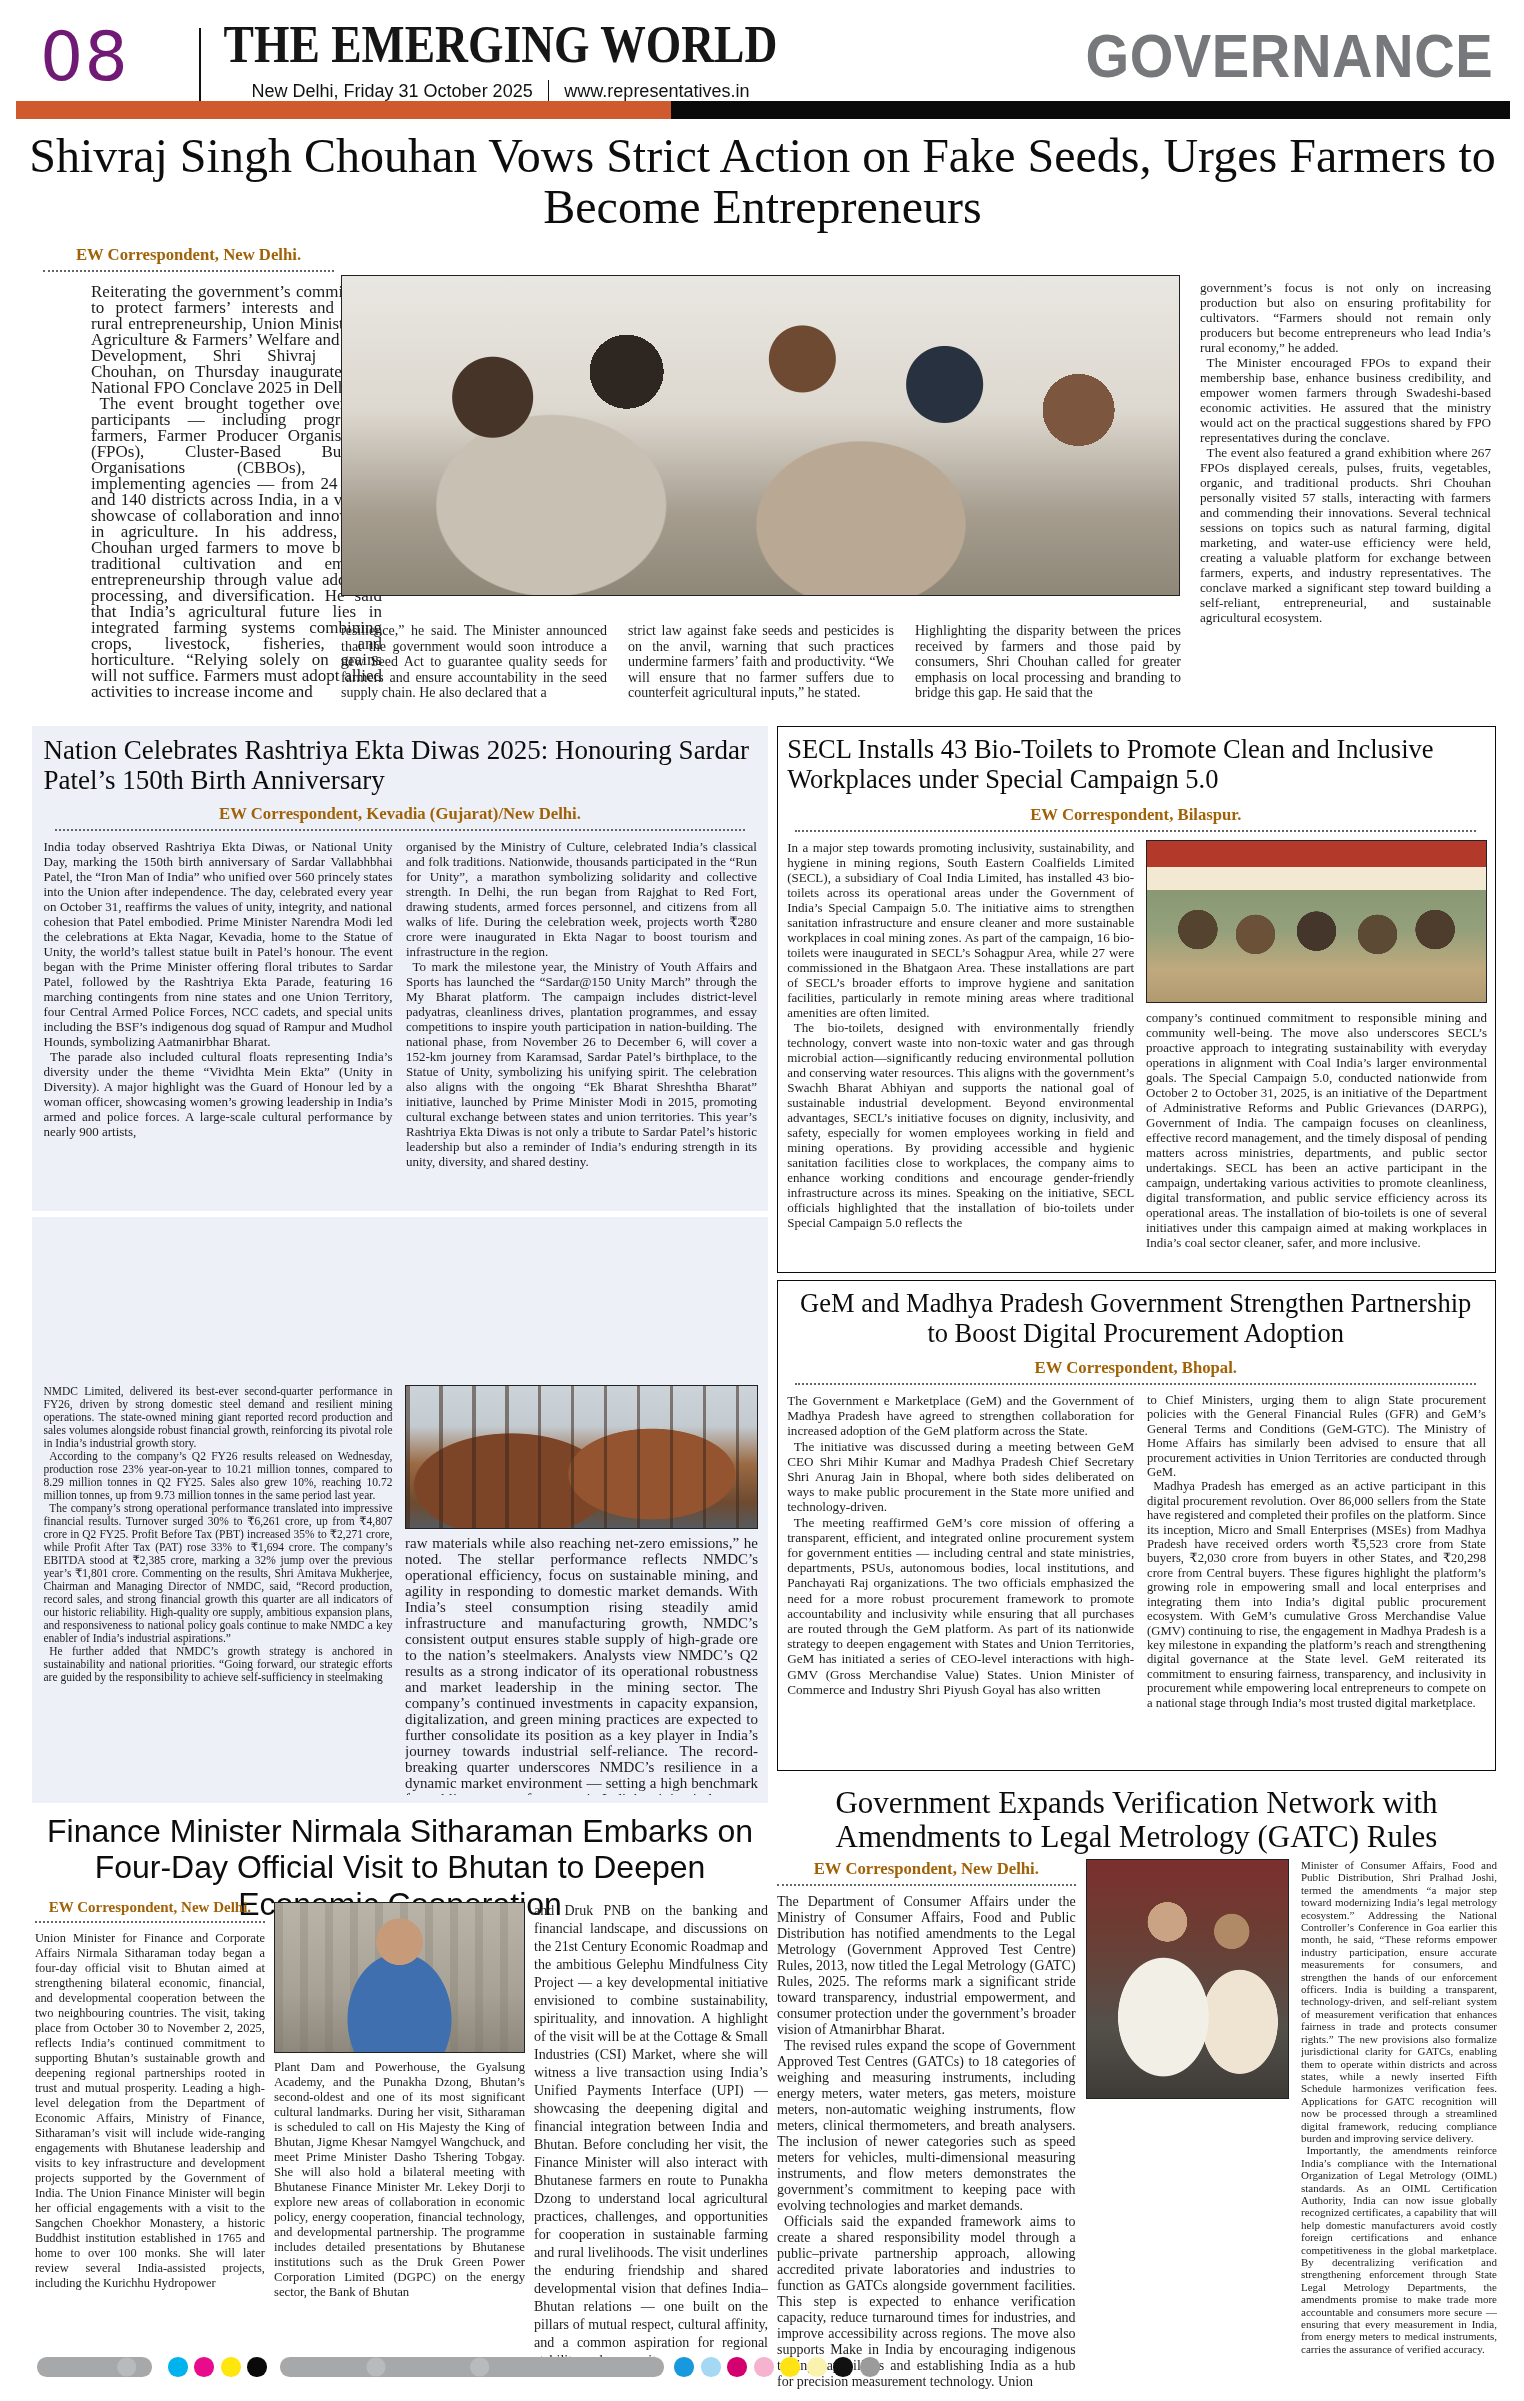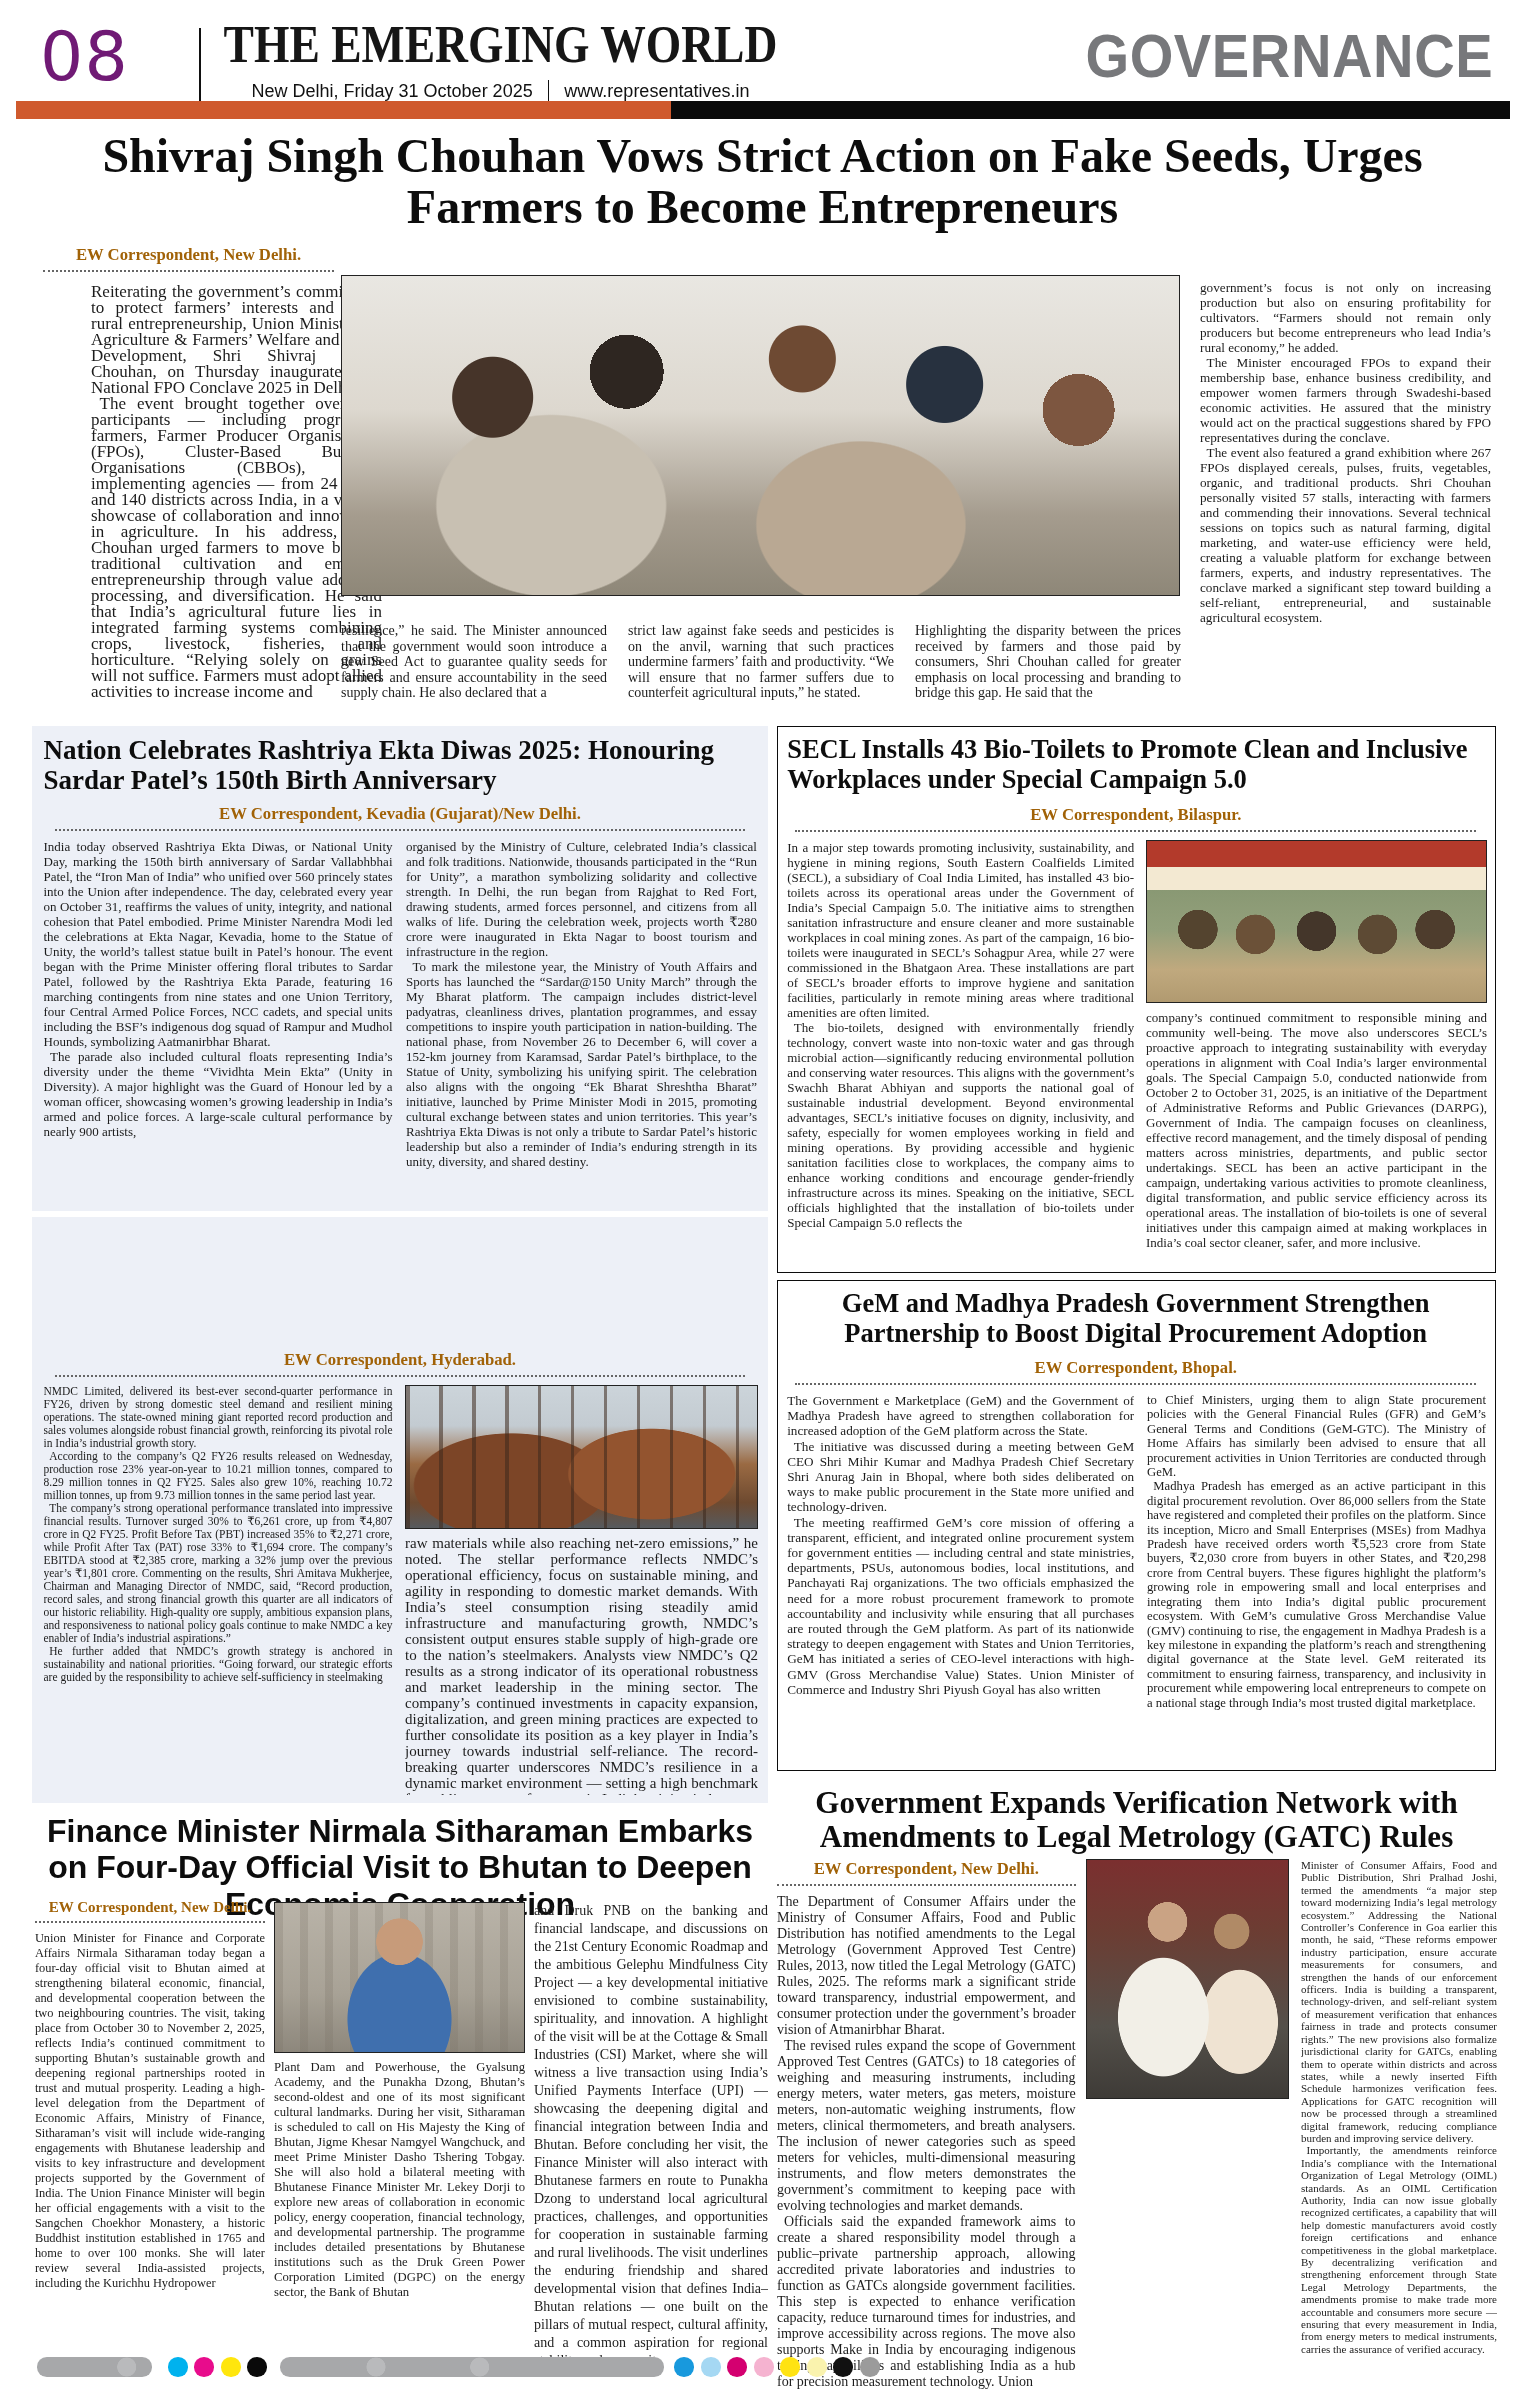--- a/index.html
+++ b/index.html
@@ -17,21 +17,21 @@
   #mast-divider { left:199px; top:28px; width:1.7px; height:79px; background:#111; }
   #mast-center { left:207px; top:17.3px; width:587px; text-align:center; }
   #mast-title { font-size:47px; font-weight:700; letter-spacing:0px; transform:scale(0.97,1.12); transform-origin:center; white-space:nowrap; }
   #mast-sub { margin-top:9.2px; font-family:"Liberation Sans","DejaVu Sans",sans-serif; font-size:18px; color:#111; display:flex; justify-content:center; align-items:center; gap:15px; }
   #mast-sub .vr { display:inline-block; width:1.7px; height:23px; background:#111; }
   #section-title { right:32px; top:21px; font-family:"Liberation Sans","DejaVu Sans",sans-serif; font-weight:700; font-size:61px; color:#77787b; letter-spacing:0.6px; transform:scaleX(0.92); transform-origin:right; }
   #bar-accent { left:15.5px; top:101px; width:656px; height:18.4px; }
   #bar-black  { left:671px; top:101px; width:839px; height:18.4px; background:#0a0a0a; }
 
   
-  .headline { font-weight:700; color:#0d0d0d; }
+  .headline { font-weight:400; color:#0d0d0d; }
   .byline { font-weight:700; text-align:center; font-size:16.7px; color:#a16207;
             border-bottom:2.3px dotted #666; padding-bottom:4.6px; }
   .photo { border:1.7px solid #222; }
 
   
   #fpo-headline { left:23px; top:131px; width:1479px; text-align:center; font-size:48px; line-height:1.06; }
   #fpo-byline  { left:43px; top:245px; width:291px; }
   #fpo-col1    { left:43px; top:284px; width:291px; height:431px; font-size:17px; line-height:16px;margin-left:48px; }
   #fpo-photo   { left:341px; top:275px; width:839px; height:321px;
     background:
@@ -190,21 +190,20 @@
     <div class="abs byline" id="secl-byline">EW Correspondent, Bilaspur.</div>
     <div class="abs jt" id="secl-col1">In a major step towards promoting inclusivity, sustainability, and hygiene in mining regions, South Eastern Coalfields Limited (SECL), a subsidiary of Coal India Limited, has installed 43 bio-toilets across its operational areas under the Government of India’s Special Campaign 5.0. The initiative aims to strengthen sanitation infrastructure and ensure cleaner and more sustainable workplaces in coal mining zones. As part of the campaign, 16 bio-toilets were inaugurated in SECL’s Sohagpur Area, while 27 were commissioned in the Bhatgaon Area. These installations are part of SECL’s broader efforts to improve hygiene and sanitation facilities, particularly in remote mining areas where traditional amenities are often limited.
  The bio-toilets, designed with environmentally friendly technology, convert waste into non-toxic water and gas through microbial action—significantly reducing environmental pollution and conserving water resources. This aligns with the government’s Swachh Bharat Abhiyan and supports the national goal of sustainable industrial development. Beyond environmental advantages, SECL’s initiative focuses on dignity, inclusivity, and safety, especially for women employees working in field and mining operations. By providing accessible and hygienic sanitation facilities close to workplaces, the company aims to enhance working conditions and encourage gender-friendly infrastructure across its mines. Speaking on the initiative, SECL officials highlighted that the installation of bio-toilets under Special Campaign 5.0 reflects the</div>
     <div class="abs" id="secl-col2">
       <div class="photo" id="secl-photo"></div>
       <div class="jt" id="secl-col2-text">company’s continued commitment to responsible mining and community well-being. The move also underscores SECL’s proactive approach to integrating sustainability with everyday operations in alignment with Coal India’s larger environmental goals. The Special Campaign 5.0, conducted nationwide from October 2 to October 31, 2025, is an initiative of the Department of Administrative Reforms and Public Grievances (DARPG), Government of India. The campaign focuses on cleanliness, effective record management, and the timely disposal of pending matters across ministries, departments, and public sector undertakings. SECL has been an active participant in the campaign, undertaking various activities to promote cleanliness, digital transformation, and public service efficiency across its operational areas. The installation of bio-toilets is one of several initiatives under this campaign aimed at making workplaces in India’s coal sector cleaner, safer, and more inclusive.</div>
     </div>
   </section>
 
   <section class="abs tintbox" id="nmdc">
-    <div class="abs byline" id="nmdc-byline">EW Correspondent, Hyderabad.</div>
     <div class="abs jt" id="nmdc-col1">NMDC Limited, delivered its best-ever second-quarter performance in FY26, driven by strong domestic steel demand and resilient mining operations. The state-owned mining giant reported record production and sales volumes alongside robust financial growth, reinforcing its pivotal role in India’s industrial growth story.
  According to the company’s Q2 FY26 results released on Wednesday, production rose 23% year-on-year to 10.21 million tonnes, compared to 8.29 million tonnes in Q2 FY25. Sales also grew 10%, reaching 10.72 million tonnes, up from 9.73 million tonnes in the same period last year.
  The company’s strong operational performance translated into impressive financial results. Turnover surged 30% to ₹6,261 crore, up from ₹4,807 crore in Q2 FY25. Profit Before Tax (PBT) increased 35% to ₹2,271 crore, while Profit After Tax (PAT) rose 33% to ₹1,694 crore. The company’s EBITDA stood at ₹2,385 crore, marking a 32% jump over the previous year’s ₹1,801 crore. Commenting on the results, Shri Amitava Mukherjee, Chairman and Managing Director of NMDC, said, “Record production, record sales, and strong financial growth this quarter are all indicators of our historic reliability. High-quality ore supply, ambitious expansion plans, and responsiveness to national policy goals continue to make NMDC a key enabler of India’s industrial aspirations.”
  He further added that NMDC’s growth strategy is anchored in sustainability and national priorities. “Going forward, our strategic efforts are guided by the responsibility to achieve self-sufficiency in steelmaking</div>
     <div class="abs" id="nmdc-col2">
       <div class="photo" id="nmdc-photo"></div>
       <div class="jt" id="nmdc-col2-text">raw materials while also reaching net-zero emissions,” he noted. The stellar performance reflects NMDC’s operational efficiency, focus on sustainable mining, and agility in responding to domestic market demands. With India’s steel consumption rising steadily amid infrastructure and manufacturing growth, NMDC’s consistent output ensures stable supply of high-grade ore to the nation’s steelmakers. Analysts view NMDC’s Q2 results as a strong indicator of its operational robustness and market leadership in the mining sector. The company’s continued investments in capacity expansion, digitalization, and green mining practices are expected to further consolidate its position as a key player in India’s journey towards industrial self-reliance. The record-breaking quarter underscores NMDC’s resilience in a dynamic market environment — setting a high benchmark for public sector performance in India’s mining industry.</div>
     </div>
   </section>
 

